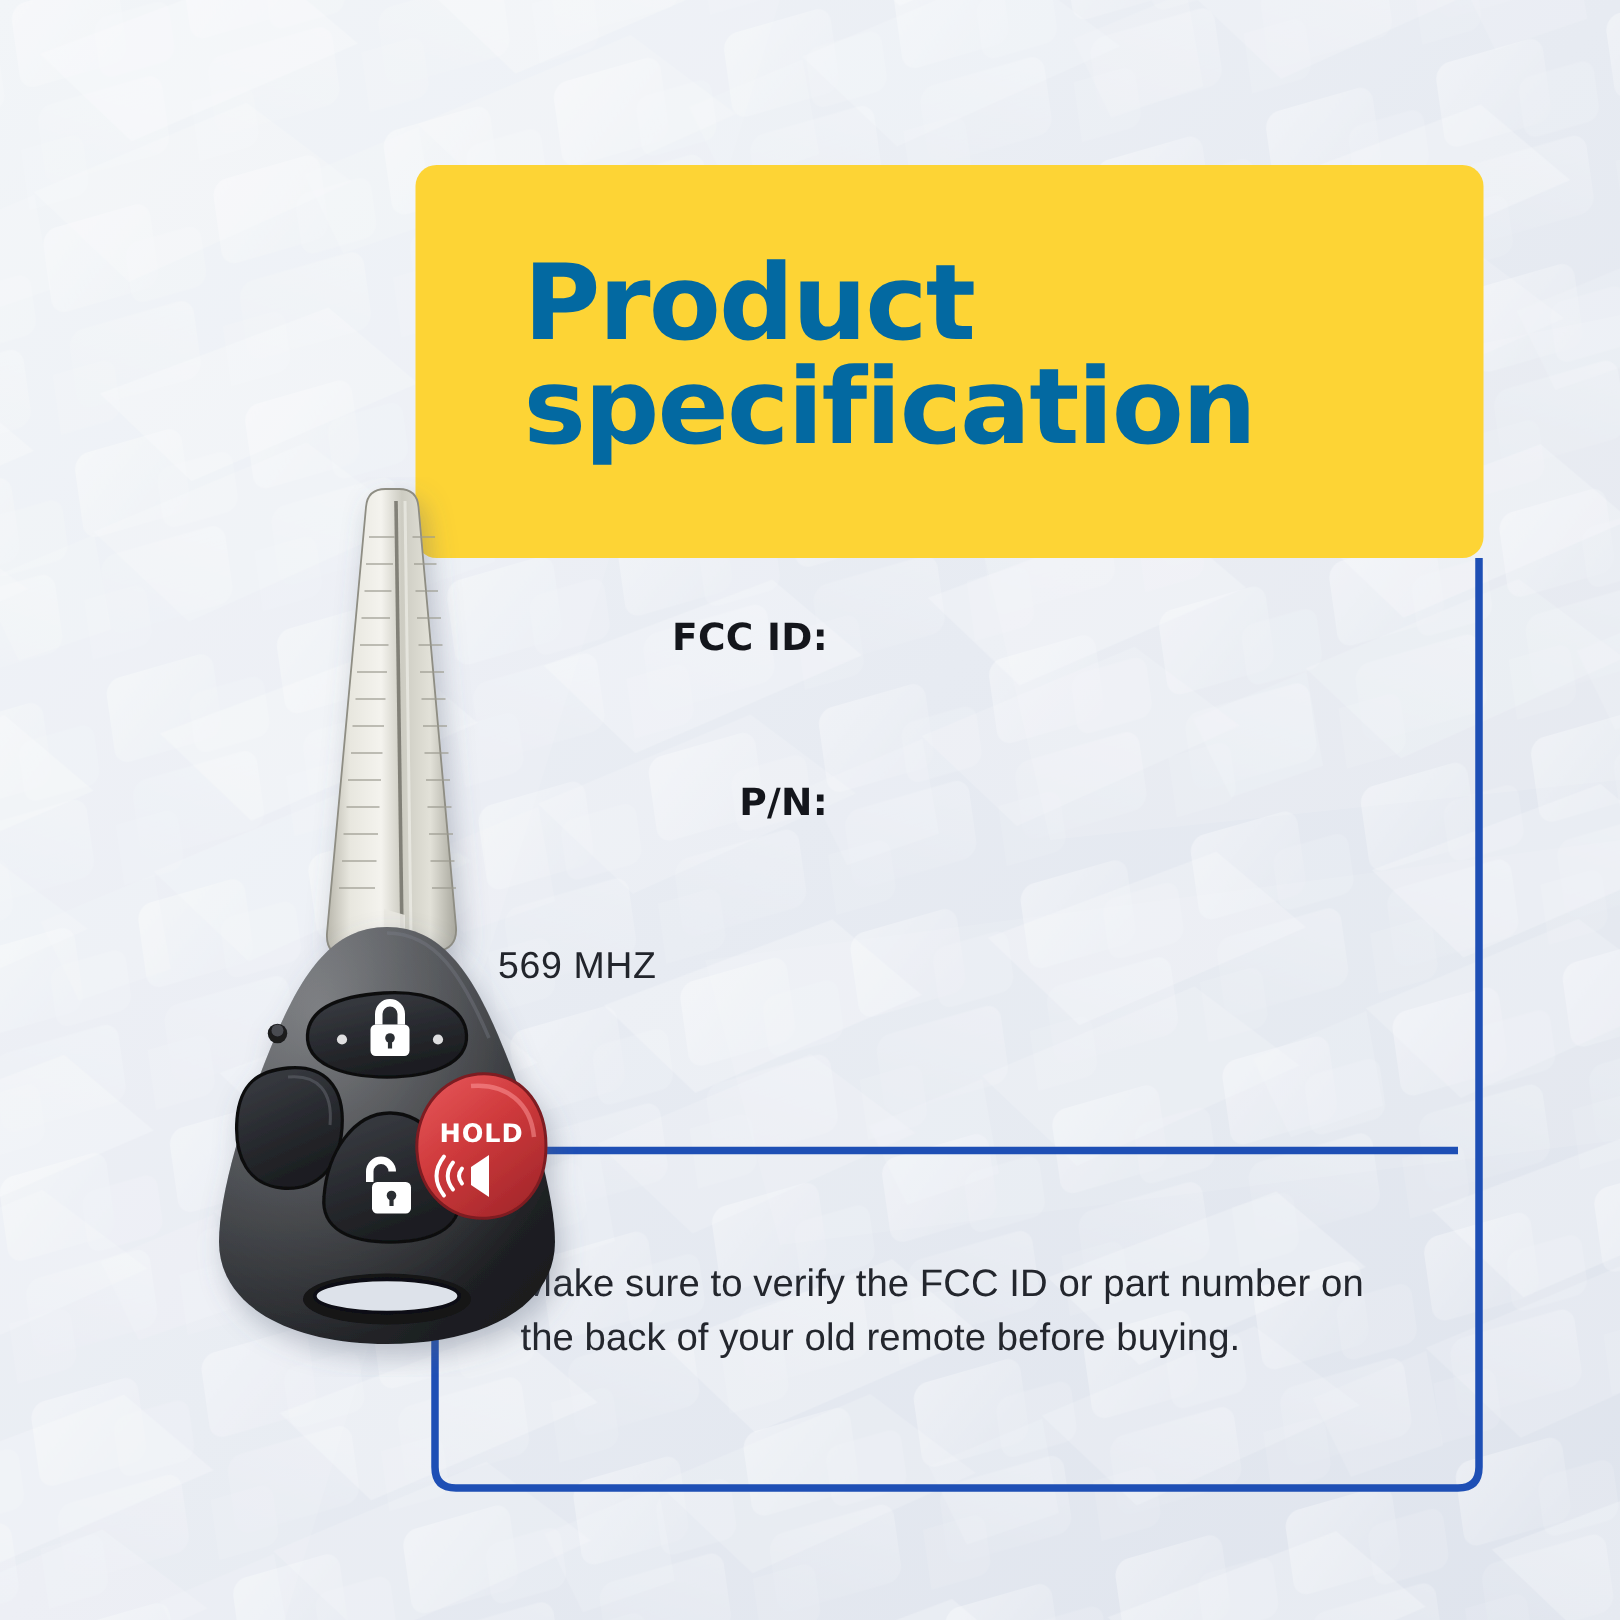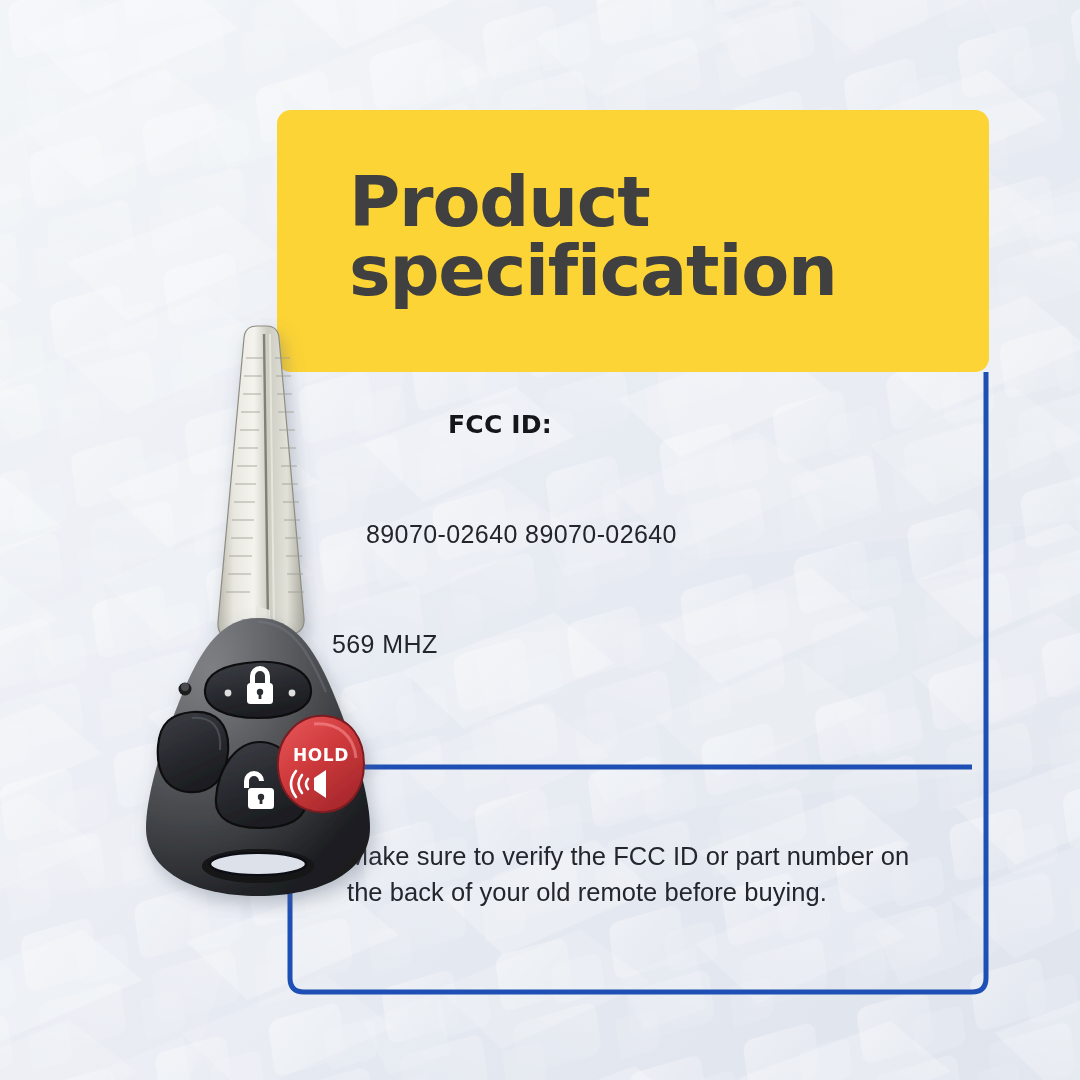--- a/index.html
+++ b/index.html
@@ -44,21 +44,21 @@
     box-sizing: border-box;
     padding: 58px 48px 0 72px;
   }
   .title-card h1 {
     margin: 0;
     font-family: "DejaVu Sans", sans-serif;
     font-weight: 700;
     font-size: 70px;
     line-height: 0.99;
     letter-spacing: -1.2px;
-    color: #404040;
+    color: #0369a1;
     white-space: pre-line;
   }
 
   
   .blue-frame {
     position: absolute;
     left: 280px;
     top: 360px;
     width: 716px;
     height: 640px;
@@ -181,21 +181,21 @@
 specification</h1>
   </div>
 
   <div class="specs">
 
     <div class="spec-row row-fcc">
       <span class="spec-label">FCC ID:</span>
     </div>
 
     <div class="spec-row row-pn">
-      <span class="spec-value">89070-02640 89070-02640</span>
+      <span class="spec-label">P/N:</span>
     </div>
 
     <div class="spec-row row-freq">
       <span class="spec-value">569 MHZ</span>
     </div>
 
   </div>
 
   <div class="note">Make sure to verify the FCC ID or part number on the back of your old remote before buying.</div>
 

